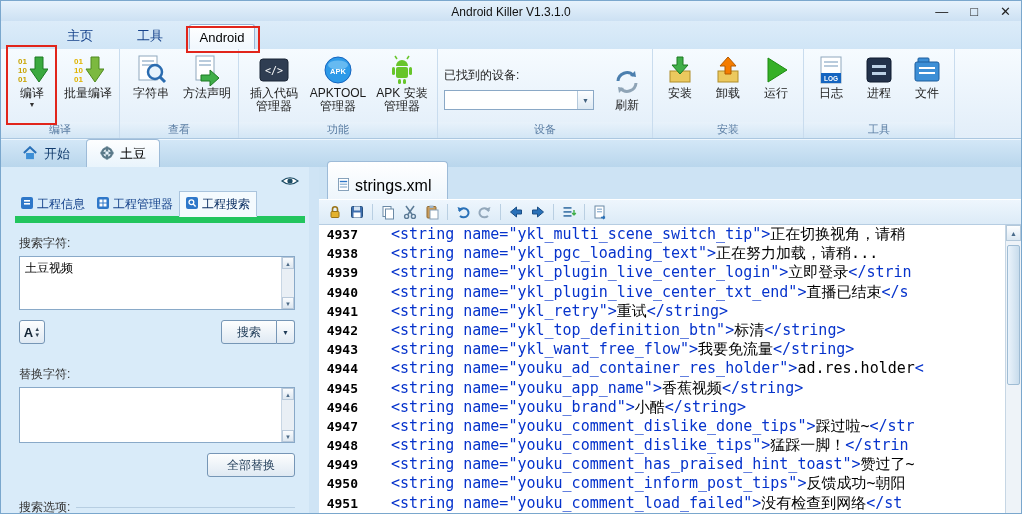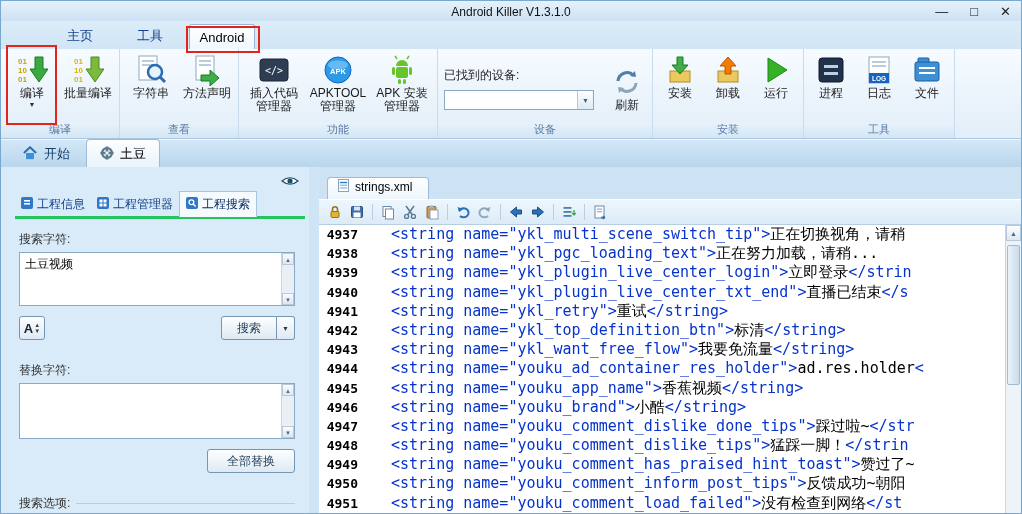--- a/index.html
+++ b/index.html
@@ -57,21 +57,21 @@
   .dtab { display:flex; align-items:center; gap:6px; padding:5px 13px 4px; font-size:13px;
           color:#123c6d; }
   .dtab.active { background:linear-gradient(#fdfeff,#e9f4fc); border:1px solid #9dbbd8;
           border-bottom:none; border-radius:4px 4px 0 0; color:#000; }
 
   
   .left-panel { position:absolute; left:0; top:166px; width:308px; bottom:0;
                 background:#d9ebf9; overflow:hidden; }
   .eye-row { position:relative; height:24px; }
   .eye-btn { position:absolute; right:10px; top:6px; width:18px; height:12px; }
-  .ptabs { display:flex; margin:0 4px 0 14px; border-bottom:3px solid #22c55e; }
+  .ptabs { display:flex; margin:0 4px 0 14px; border-bottom:7px solid #22c55e; }
   .ptab { display:flex; align-items:center; gap:4px; padding:4px 6px 3px; font-size:12px;
           color:#15428b; white-space:nowrap; }
   .ptab.active { background:#f4fafe; border:1px solid #aac4dd; border-bottom:1px solid #f4fafe;
           margin-bottom:-1px; color:#0b2f63; }
   .panel-content { padding:0 0 0 18px; }
   .field-label { font-size:12px; color:#333; margin:12px 0 4px; }
   .ta-wrap { position:relative; width:276px; background:#fff; border:1px solid #89a9c8; }
   .ta-wrap.h54 { height:54px; } .ta-wrap.h56 { height:56px; }
   .ta-text { width:calc(100% - 14px); height:100%; border:none; resize:none; outline:none;
              font-size:12px; font-family:"Liberation Sans",sans-serif; padding:3px 5px;
@@ -92,23 +92,23 @@
   .btn-search { width:56px; height:24px; margin-left:auto; border-radius:3px 0 0 3px; }
   .btn-drop { width:18px; height:24px; font-size:7px; border-left:none; border-radius:0 3px 3px 0; }
   .btn-replace-all { width:88px; height:24px; margin-left:auto; }
   .options-row { display:flex; align-items:center; gap:6px; width:276px; margin-top:22px; }
   .options-row .rule { flex:1; height:1px; background:#b7cee2; }
 
   
   .editor { position:absolute; left:318px; top:166px; right:0; bottom:0; background:#cde3f4; }
   .splitter { position:absolute; left:308px; top:166px; width:10px; bottom:0; background:#cfe4f5; }
   .etab-strip { height:32px; display:flex; align-items:flex-end; padding-left:8px; }
-  .etab { display:flex; align-items:center; gap:6px; padding:1px 16px 4px 10px;
+  .etab { display:flex; align-items:center; gap:6px; padding:15px 16px 4px 10px;
           background:linear-gradient(#ffffff,#eef6fc); border:1px solid #9dbbd8;
-          border-bottom:none; border-radius:4px 4px 0 0; font-size:12px; color:#000; }
+          border-bottom:none; border-radius:4px 4px 0 0; font-size:16px; color:#000; }
   .etoolbar { height:26px; background:linear-gradient(#eef6fd,#dcebf7);
           border-top:1px solid #ffffff; border-bottom:1px solid #b6cde2;
           display:flex; align-items:center; padding-left:6px; gap:2px; }
   .tbtn { width:20px; height:20px; display:flex; align-items:center; justify-content:center;
           border:1px solid transparent; border-radius:2px; }
   .tsep { width:1px; height:16px; background:#b9cfe2; margin:0 3px; }
 
   .code-area { position:absolute; left:0; top:58px; right:16px; bottom:0; background:#fff;
           overflow:hidden; font-family:"DejaVu Sans Mono",monospace; font-size:15px; }
   .code-line { display:flex; height:19.2px; line-height:19.2px; white-space:pre; }
@@ -306,38 +306,38 @@
         </div>
       </div>
       <div class="rgroup-label">安装</div>
     </div>
 
     <div class="rgroup">
       <div class="rgroup-body">
         <div class="rbtn w46">
           <span class="ricon">
             <svg viewBox="0 0 32 32" width="32" height="32">
-              <rect x="4" y="4" width="24" height="24" rx="3" fill="#22314a" stroke="#101d30"></rect>
-              <rect x="9" y="11" width="14" height="3" fill="#bcd0e4"></rect>
-              <rect x="9" y="18" width="14" height="3" fill="#bcd0e4"></rect>
-            </svg>
-          </span>
-          <span class="rlabel">进程</span>
-        </div>
-        <div class="rbtn w46">
-          <span class="ricon">
-            <svg viewBox="0 0 32 32" width="32" height="32">
               <rect x="6" y="3" width="20" height="26" fill="#fff" stroke="#90a8bd"></rect>
               <rect x="9" y="7" width="14" height="2" fill="#b9cbdc"></rect>
               <rect x="9" y="11" width="14" height="2" fill="#b9cbdc"></rect>
               <rect x="6" y="19" width="20" height="10" fill="#1565c0"></rect>
               <text x="16" y="26.5" font-size="6.5" fill="#fff" text-anchor="middle" font-weight="bold">LOG</text>
             </svg>
           </span>
           <span class="rlabel">日志</span>
+        </div>
+        <div class="rbtn w46">
+          <span class="ricon">
+            <svg viewBox="0 0 32 32" width="32" height="32">
+              <rect x="4" y="4" width="24" height="24" rx="3" fill="#22314a" stroke="#101d30"></rect>
+              <rect x="9" y="11" width="14" height="3" fill="#bcd0e4"></rect>
+              <rect x="9" y="18" width="14" height="3" fill="#bcd0e4"></rect>
+            </svg>
+          </span>
+          <span class="rlabel">进程</span>
         </div>
         <div class="rbtn w46">
           <span class="ricon">
             <svg viewBox="0 0 32 32" width="32" height="32">
               <rect x="7" y="4" width="11" height="6" rx="1" fill="#3d8fd6" stroke="#1f5e9e"></rect>
               <rect x="4" y="8" width="24" height="19" rx="2" fill="#3d8fd6" stroke="#1f5e9e"></rect>
               <rect x="8" y="13" width="16" height="2" fill="#fff"></rect>
               <rect x="8" y="18" width="16" height="2" fill="#fff"></rect>
             </svg>
           </span>

